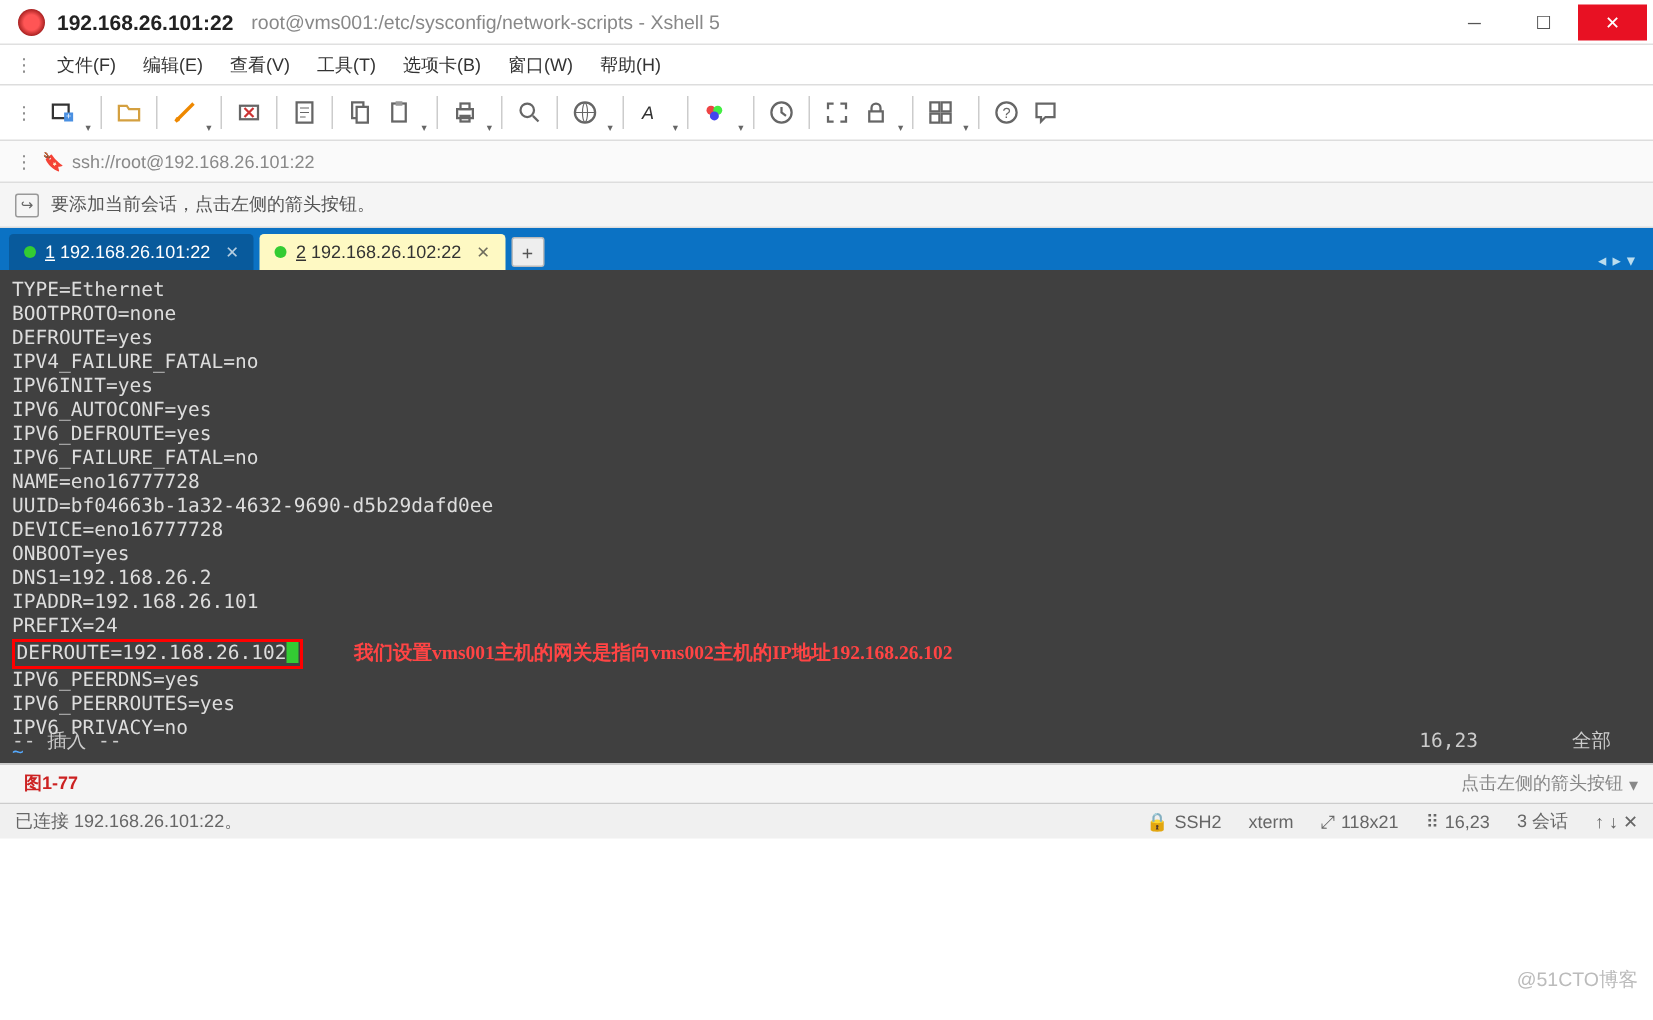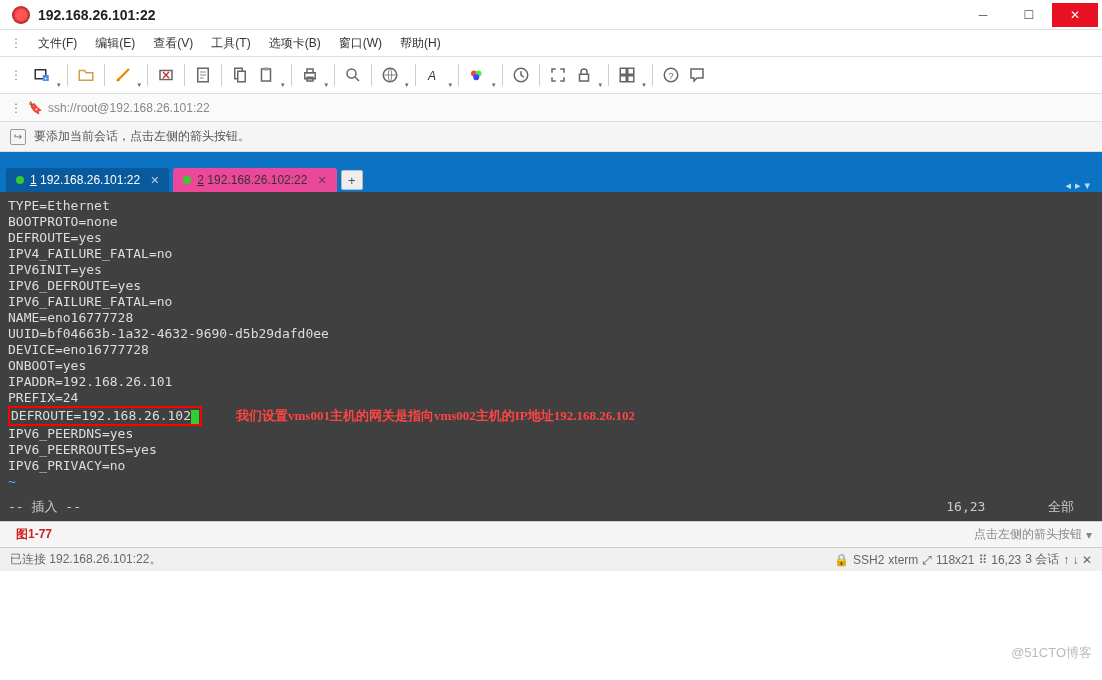--- a/index.html
+++ b/index.html
@@ -18,52 +18,53 @@
 .tbtn { width:24px; height:24px; display:flex; align-items:center; justify-content:center; color:#444; cursor:pointer; border-radius:2px; position:relative; }
 .tbtn svg { width:18px; height:18px; }
 .tsep { width:1px; height:22px; background:#ccc; margin:0 4px; }
 .dropdown-arrow { font-size:7px; color:#666; margin-left:1px; align-self:flex-end; margin-bottom:4px; }
 .addressbar { height:28px; display:flex; align-items:center; padding:0 10px; border-bottom:1px solid #ddd; background:#fafafa; }
 .addr-icon { width:14px; height:14px; margin-right:6px; color:#666; }
 .addr-text { color:#888; font-size:12px; }
 .hintbar { height:30px; display:flex; align-items:center; padding:0 10px; background:#f5f5f5; border-bottom:1px solid #ddd; }
 .hint-icon { width:16px; height:16px; border:1px solid #999; border-radius:2px; margin-right:8px; display:flex; align-items:center; justify-content:center; font-size:10px; color:#666; }
 .hint-text { color:#555; }
-.tabstrip { height:40px; background:#0b72c4; display:flex; align-items:flex-end; padding:0 6px; position:relative; }
+.tabstrip { height:28px; background:#0b72c4; display:flex; align-items:flex-end; padding:0 6px; position:relative; }
 .tab { height:24px; display:flex; align-items:center; padding:0 10px; border-radius:3px 3px 0 0; margin-right:4px; font-size:12px; cursor:pointer; gap:6px; }
 .tab.active { background:#085a9c; color:#fff; }
-.tab.inactive { background:#ec4899; color:#333; }
+.tab.inactive { background:#fef9c3; color:#333; }
 .tab-dot { width:8px; height:8px; border-radius:50%; background:#3c3; }
 .tab-label { }
 .tab .underline { text-decoration:underline; }
 .tab-close { font-size:11px; color:inherit; opacity:.7; margin-left:4px; }
 .tab-add { width:22px; height:20px; background:#eee; border:1px solid #bbb; display:flex; align-items:center; justify-content:center; font-size:13px; color:#555; border-radius:2px; cursor:pointer; margin-bottom:2px; }
 .tab-nav { margin-left:auto; color:#bde; font-size:11px; padding-right:6px; display:flex; gap:4px; align-items:center; }
 .terminal { background:#404040; color:#ddd; font-family:Consolas,monospace; font-size:13px; line-height:16px; padding:6px 8px; height:329px; overflow:hidden; position:relative; }
 .term-line { white-space:pre; }
 .highlight-box { border:2px solid #f00; display:inline-block; padding:0 1px; }
 .cursor-block { background:#3c3; display:inline-block; width:8px; height:14px; vertical-align:middle; }
 .tilde { color:#5af; }
 .annotation { color:#f44; font-weight:bold; font-family:"Microsoft YaHei"; margin-left:34px; }
 .term-status { position:absolute; bottom:6px; left:8px; right:8px; color:#ccc; white-space:pre; }
 .term-status-right { position:absolute; right:20px; }
 .bottombar { height:26px; background:#f5f5f5; border-top:1px solid #ccc; display:flex; align-items:center; padding:0 10px; color:#888; font-size:12px; position:relative; }
 .fig-label { color:#c22; font-weight:bold; position:absolute; left:16px; }
 .send-text { margin-left:auto; display:flex; align-items:center; gap:4px; }
-.statusbar { height:24px; background:#f0f0f0; border-top:1px solid #ccc; display:flex; align-items:center; padding:0 10px; color:#666; font-size:12px; gap:4px; }
+.statusbar { height:24px; background:#f0f0f0; border-top:1px solid #ccc; display:flex; align-items:center; padding:0 10px; color:#666; font-size:12px; gap:18px; }
 .statusbar .grow { flex:1; }
 .statusbar .sitem { display:flex; align-items:center; gap:4px; }
 .watermark { position:absolute; right:10px; bottom:18px; color:#bbb; font-size:13px; pointer-events:none; }
 </style>
 </head>
 <body>
 
 <div class="titlebar">
   <div class="app-icon"></div>
   <div class="title-main">192.168.26.101:22</div>
+  <div class="title-path">root@vms001:/etc/sysconfig/network-scripts - Xshell 5</div>
   <div class="winbtns">
     <div class="winbtn">─</div>
     <div class="winbtn">☐</div>
     <div class="winbtn close">✕</div>
   </div>
 </div>
 
 <div class="menubar">
   <span class="menu-dots">⋮</span>
   <span class="menu-item">文件(F)</span>
@@ -241,26 +242,28 @@
   </div>
 </div>
 
 <div class="terminal">
   <div id="term-lines">
       <div class="term-line">TYPE=Ethernet</div>
       <div class="term-line">BOOTPROTO=none</div>
       <div class="term-line">DEFROUTE=yes</div>
       <div class="term-line">IPV4_FAILURE_FATAL=no</div>
       <div class="term-line">IPV6INIT=yes</div>
+      <div class="term-line">IPV6_AUTOCONF=yes</div>
       <div class="term-line">IPV6_DEFROUTE=yes</div>
       <div class="term-line">IPV6_FAILURE_FATAL=no</div>
       <div class="term-line">NAME=eno16777728</div>
       <div class="term-line">UUID=bf04663b-1a32-4632-9690-d5b29dafd0ee</div>
       <div class="term-line">DEVICE=eno16777728</div>
       <div class="term-line">ONBOOT=yes</div>
+      <div class="term-line">DNS1=192.168.26.2</div>
       <div class="term-line">IPADDR=192.168.26.101</div>
       <div class="term-line">PREFIX=24</div>
     </div>
   <div class="term-line"><span class="highlight-box"><span>DEFROUTE=192.168.26.102</span><span class="cursor-block"></span></span><span class="annotation">我们设置vms001主机的网关是指向vms002主机的IP地址192.168.26.102</span></div>
   <div id="term-after">
       <div class="term-line">IPV6_PEERDNS=yes</div>
       <div class="term-line">IPV6_PEERROUTES=yes</div>
       <div class="term-line">IPV6_PRIVACY=no</div>
     </div>
   <div class="term-line tilde">~</div>

